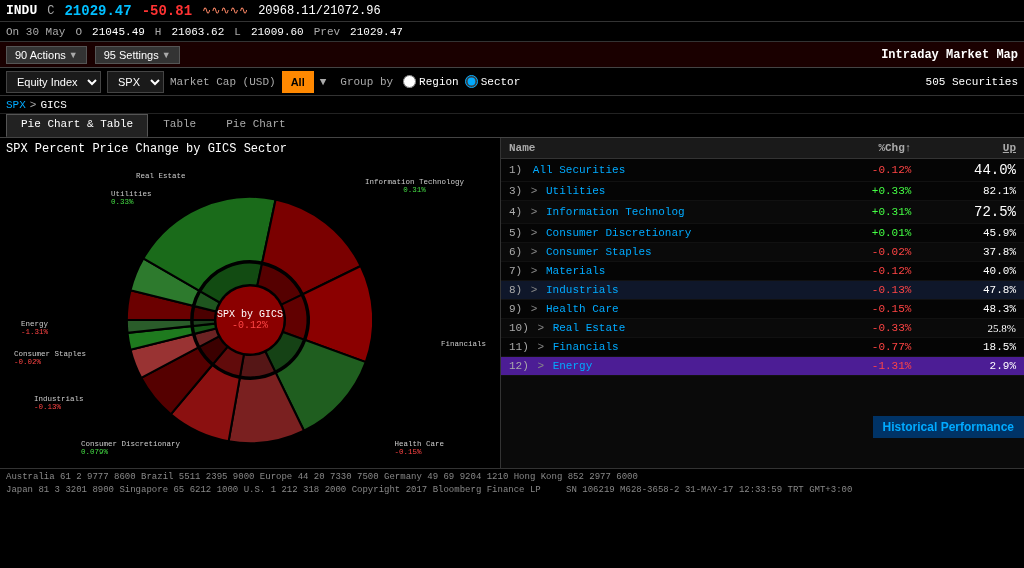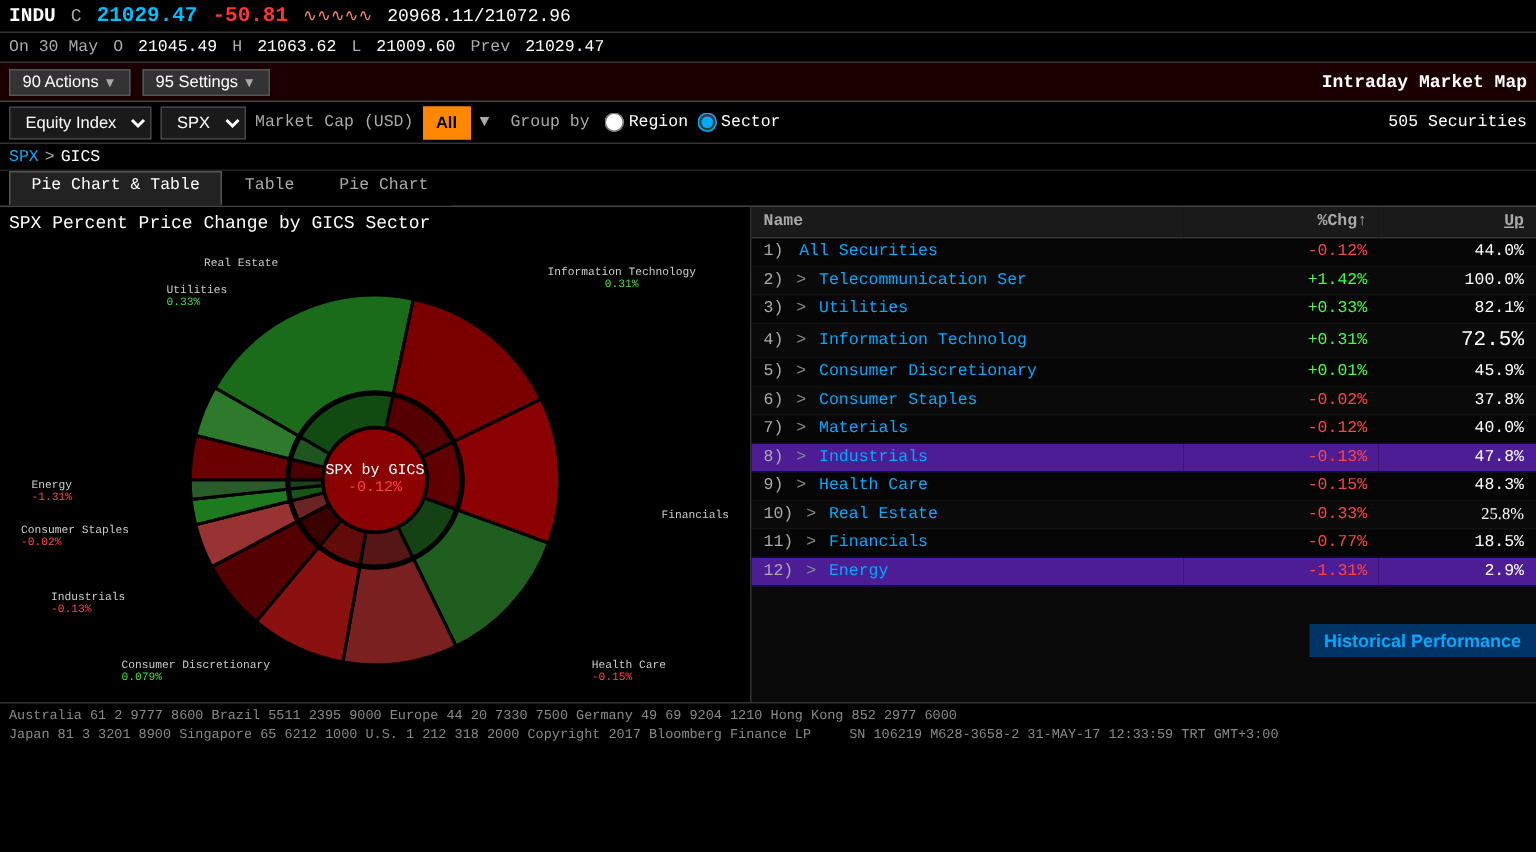--- a/index.html
+++ b/index.html
@@ -356,30 +356,21 @@
         </tr>
       </thead>
       <tbody id="table-body">
       <tr class="tr-hover" style="background: rgb(5, 5, 5);">
       <td style="color:#00aaff; cursor:pointer; font-size:11px;">
         <span style="color:#aaa;">1)</span>
         <span style="color:#888;margin:0 2px;"></span>
         All Securities
       </td>
       <td class="td-neg" style="font-size:11px;">-0.12%</td>
-      <td class="td-up" style="font-size:11px;">44.0%</td>
-    </tr>
-          <tr class="tr-hover" style="background: rgb(10, 10, 10);">
-      <td style="color:#00aaff; cursor:pointer; font-size:11px;">
-        <span style="color:#aaa;">2)</span>
-        <span style="color:#888;margin:0 2px;">&gt;</span>
-        Telecommunication Ser
-      </td>
-      <td class="td-pos" style="font-size:11px;">+1.42%</td>
-      <td class="td-up" style="font-size:11px;">100.0%</td>
+      <td class="td-up" style="font-size:14px;">44.0%</td>
     </tr>
           <tr class="tr-hover" style="background: rgb(5, 5, 5);">
       <td style="color:#00aaff; cursor:pointer; font-size:11px;">
         <span style="color:#aaa;">3)</span>
         <span style="color:#888;margin:0 2px;">&gt;</span>
         Utilities
       </td>
       <td class="td-pos" style="font-size:11px;">+0.33%</td>
       <td class="td-up" style="font-size:11px;margin-top:44px;">82.1%</td>
     </tr>
@@ -412,21 +403,21 @@
     </tr>
           <tr class="tr-hover" style="background: rgb(5, 5, 5);">
       <td style="color:#00aaff; cursor:pointer; font-size:11px;">
         <span style="color:#aaa;">7)</span>
         <span style="color:#888;margin:0 2px;">&gt;</span>
         Materials
       </td>
       <td class="td-neg" style="font-size:11px;">-0.12%</td>
       <td class="td-up" style="font-size:11px;">40.0%</td>
     </tr>
-          <tr class="tr-hover" style="background: #4c1d95;">
+          <tr class="tr-hover" style="background: #0f172a;">
       <td style="color:#00aaff; cursor:pointer; font-size:11px;">
         <span style="color:#aaa;">8)</span>
         <span style="color:#888;margin:0 2px;">&gt;</span>
         Industrials
       </td>
       <td class="td-neg" style="font-size:11px;">-0.13%</td>
       <td class="td-up" style="font-size:11px;">47.8%</td>
     </tr>
           <tr class="tr-hover" style="background: rgb(5, 5, 5);">
       <td style="color:#00aaff; cursor:pointer; font-size:11px;">

